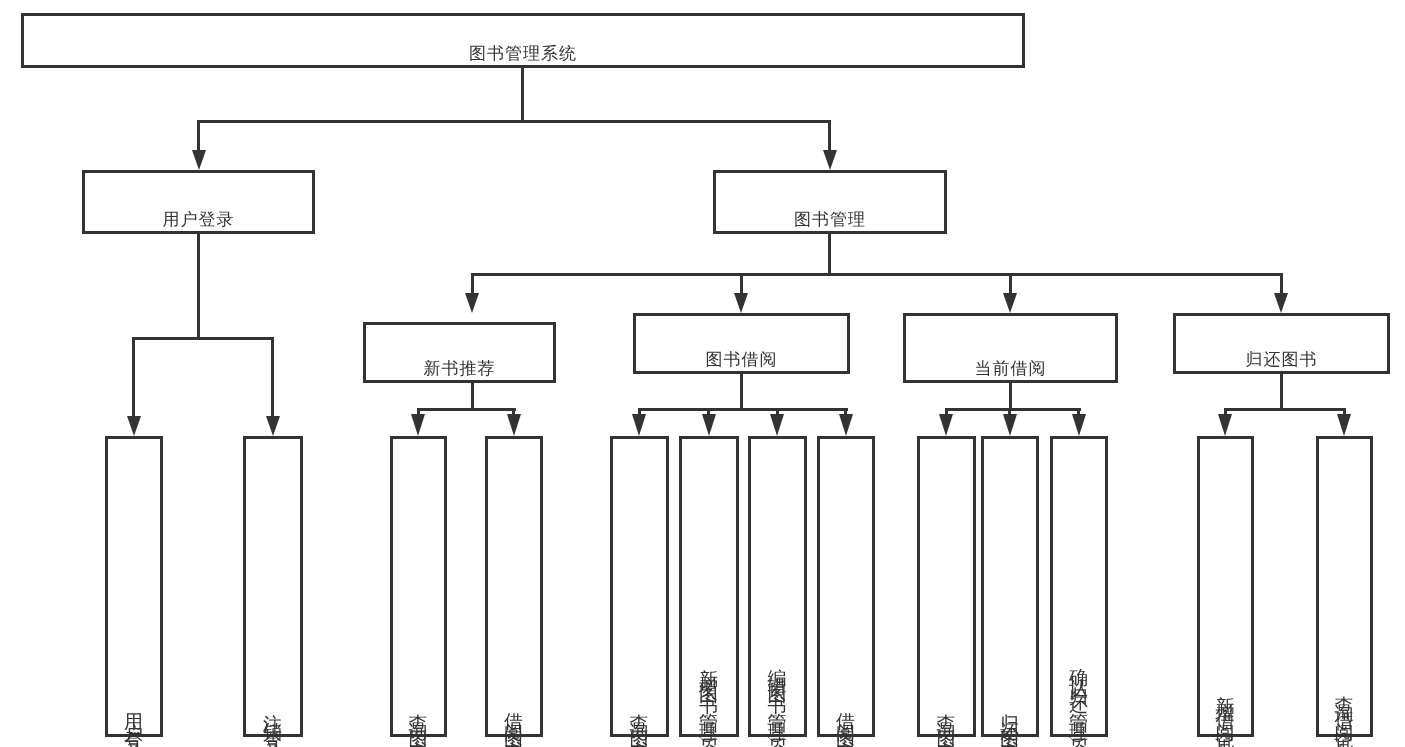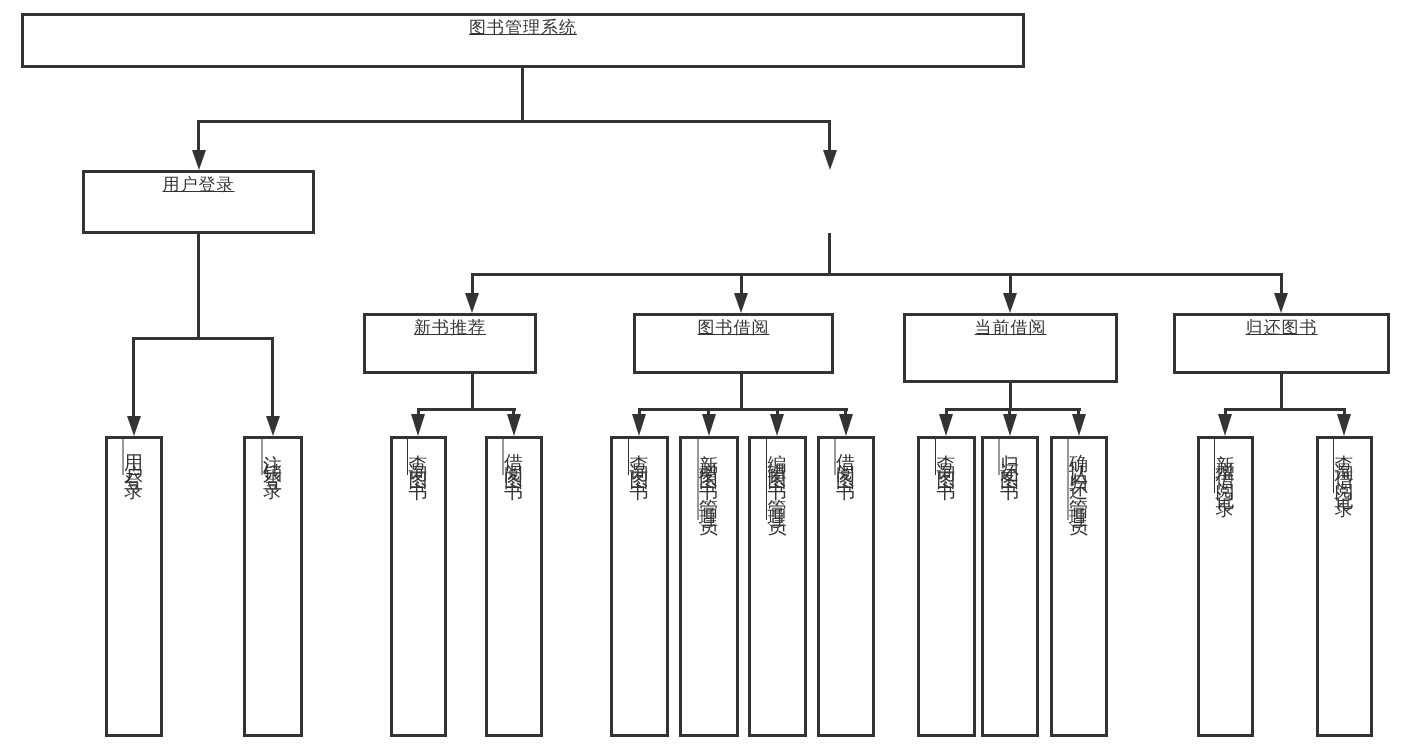--- a/index.html
+++ b/index.html
@@ -17,24 +17,23 @@
     height: 747px;
     background: var(--background);
     overflow: hidden;
   }
   .box {
     position: absolute;
     border: 3px solid var(--line);
     background: var(--background);
     color: var(--text);
     display: flex;
-    align-items: flex-start;
+    align-items: flex-end;
     justify-content: center;
     z-index: 2;
-    text-decoration: underline;
   }
   .hbox { font-size: 17px; letter-spacing: 1px; }
   .vbox { z-index: 2; }
   .vtext {
     writing-mode: vertical-rl;
     text-orientation: mixed;
     font-size: 19px;
     letter-spacing: 9px;
     line-height: 1;
     color: var(--text);
@@ -64,25 +63,28 @@
 
 <div class="canvas">
 
   <div class="box hbox" style="left:21px;top:13px;width:1004px;height:55px">
     <span>图书管理系统</span>
   </div>
 
   <div class="box hbox" style="left:82px;top:170px;width:233px;height:64px">
     <span>用户登录</span>
   </div>
+  <div class="box hbox" style="left:713px;top:170px;width:234px;height:64px">
+    <span>图书管理</span>
+  </div>
 
-  <div class="box hbox" style="left:363px;top:313px;width:174px;height:61px">
+  <div class="box hbox" style="left:363px;top:322px;width:193px;height:61px">
     <span>新书推荐</span>
   </div>
-  <div class="box hbox" style="left:633px;top:313px;width:201px;height:61px">
+  <div class="box hbox" style="left:633px;top:313px;width:217px;height:61px">
     <span>图书借阅</span>
   </div>
   <div class="box hbox" style="left:903px;top:313px;width:215px;height:70px">
     <span>当前借阅</span>
   </div>
   <div class="box hbox" style="left:1173px;top:313px;width:217px;height:61px">
     <span>归还图书</span>
   </div>
 
   <div class="box vbox" style="left:105px;top:436px;width:58px;height:301px">

